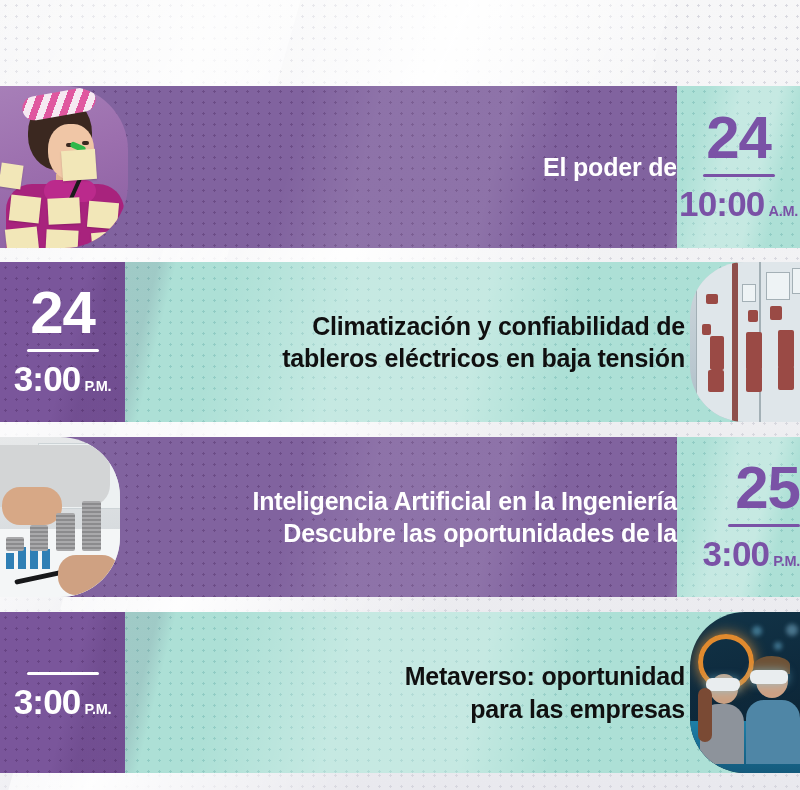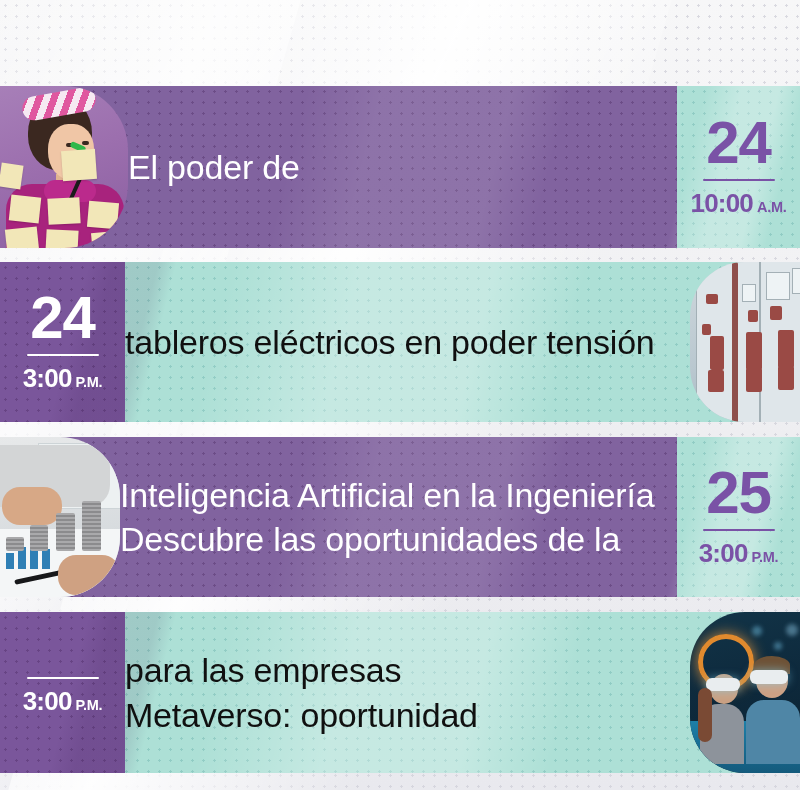--- a/index.html
+++ b/index.html
@@ -55,34 +55,34 @@
       background-size:11px 11px;}
   .diag{position:absolute;inset:-40px;
       background:linear-gradient(104deg,rgba(255,255,255,0) 38%,rgba(255,255,255,.10) 46%,rgba(255,255,255,.10) 60%,rgba(255,255,255,0) 66%);}
   .diag-teal{position:absolute;inset:-40px;
       background:linear-gradient(104deg,rgba(255,255,255,0) 30%,rgba(255,255,255,.30) 44%,rgba(255,255,255,.30) 58%,rgba(255,255,255,0) 68%);}
   .diag-dark{position:absolute;inset:-60px;
       background:linear-gradient(104deg,rgba(40,10,60,0) 52%,rgba(40,10,60,.10) 60%,rgba(40,10,60,.10) 74%,rgba(40,10,60,0) 80%);}
 
   
   .row-title{position:absolute;top:0;height:100%;
-      display:flex;flex-direction:column;align-items:flex-start;justify-content:center;
-      text-align:center;line-height:1.30;font-weight:400;
-      font-size:34px;letter-spacing:-.2px;z-index:6;}
+      display:flex;flex-direction:column;align-items:flex-end;justify-content:center;
+      text-align:center;line-height:1.30;font-weight:700;
+      font-size:25px;letter-spacing:-.2px;z-index:6;}
   .row-title span{display:block;white-space:nowrap;}
   .title-white{color:#ffffff;}
   .title-black{color:#101010;}
 
   
   .datebox{position:absolute;top:0;height:100%;z-index:7;
       display:flex;flex-direction:column;align-items:center;justify-content:center;}
   .dnum{font-size:60px;font-weight:700;line-height:.92;letter-spacing:-1px;}
   .drule{width:72px;height:2.5px;margin:9px 0 7px 0;border-radius:2px;}
   .dtimewrap{display:flex;align-items:baseline;}
-  .dtime{font-size:26px;font-weight:700;letter-spacing:-.8px;}
+  .dtime{font-size:35px;font-weight:700;letter-spacing:-.8px;}
   .dmer{font-size:14.5px;font-weight:700;margin-left:4px;letter-spacing:-.3px;}
   .c-purple{color:#7a52a6;}
   .c-white{color:#ffffff;}
   .r-purple{background:#7a52a6;}
   .r-white{background:#ffffff;}
 
   
   .photo{position:absolute;top:0;height:100%;overflow:hidden;z-index:5;}
   .photo-inner{position:absolute;inset:0;}
 
@@ -199,21 +199,22 @@
     <div class="datebox" style="left:0;width:125px;">
       <div class="dnum c-white">24</div>
       <div class="drule r-white"></div>
       <div class="dtimewrap">
         <span class="dtime c-white">3:00</span>
         <span class="dmer c-white">P.M.</span>
       </div>
     </div>
 
     <div class="row-title title-black" style="left:125px;width:560px;">
-      <span>tableros eléctricos en poder tensión</span>
+      <span>Climatización y confiabilidad de</span>
+      <span>tableros eléctricos en baja tensión</span>
     </div>
 
     <div class="photo ph2" style="left:690px;width:110px;border-radius:55px 0 0 55px;">
       <div class="photo-inner">
         <div class="cab" style="left:6px;top:-4px;width:62px;height:168px;"></div>
         <div class="cab" style="left:70px;top:-4px;width:48px;height:168px;"></div>
         <div class="bar" style="left:42px;top:0px;width:6px;height:162px;"></div>
         <div class="lbl" style="left:76px;top:10px;width:22px;height:26px;"></div>
         <div class="lbl" style="left:102px;top:6px;width:18px;height:24px;"></div>
         <div class="lbl" style="left:52px;top:22px;width:12px;height:16px;"></div>
@@ -258,21 +259,21 @@
 
     <div class="row-title title-white" style="left:120px;width:557px;">
       <span>Inteligencia Artificial en la Ingeniería</span>
       <span>Descubre las oportunidades de la</span>
     </div>
 
     <div class="panel fill-teal" style="left:677px;width:123px;">
       <div class="dots-teal"></div>
       <div class="diag-teal"></div>
     </div>
-    <div class="datebox" style="left:677px;width:123px;">
+    <div class="datebox" style="left:677px;width:123px;align-items:flex-end;">
       <div class="dnum c-purple">25</div>
       <div class="drule r-purple"></div>
       <div class="dtimewrap">
         <span class="dtime c-purple">3:00</span>
         <span class="dmer c-purple">P.M.</span>
       </div>
     </div>
   </div>
 
   <div class="row row-4">
@@ -287,22 +288,22 @@
     </div>
     <div class="datebox" style="left:0;width:125px;">
       <div class="drule r-white"></div>
       <div class="dtimewrap">
         <span class="dtime c-white">3:00</span>
         <span class="dmer c-white">P.M.</span>
       </div>
     </div>
 
     <div class="row-title title-black" style="left:125px;width:560px;">
+      <span>Metaverso: oportunidad</span>
       <span>para las empresas</span>
-      <span>Metaverso: oportunidad</span>
     </div>
 
     <div class="photo ph4" style="left:690px;width:110px;border-radius:55px 0 0 55px;">
       <div class="photo-inner">
         <div class="bokeh" style="left:62px;top:14px;width:10px;height:10px;"></div>
         <div class="bokeh" style="left:84px;top:30px;width:8px;height:8px;"></div>
         <div class="bokeh" style="left:96px;top:12px;width:12px;height:12px;background:rgba(160,220,250,.4);"></div>
         <div class="glowring"></div>
         <div class="desk"></div>
 

